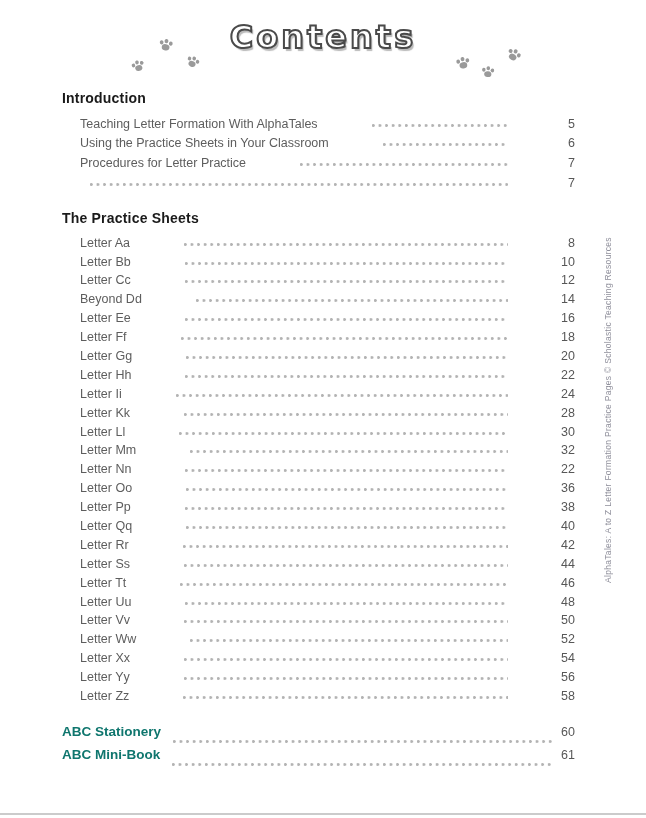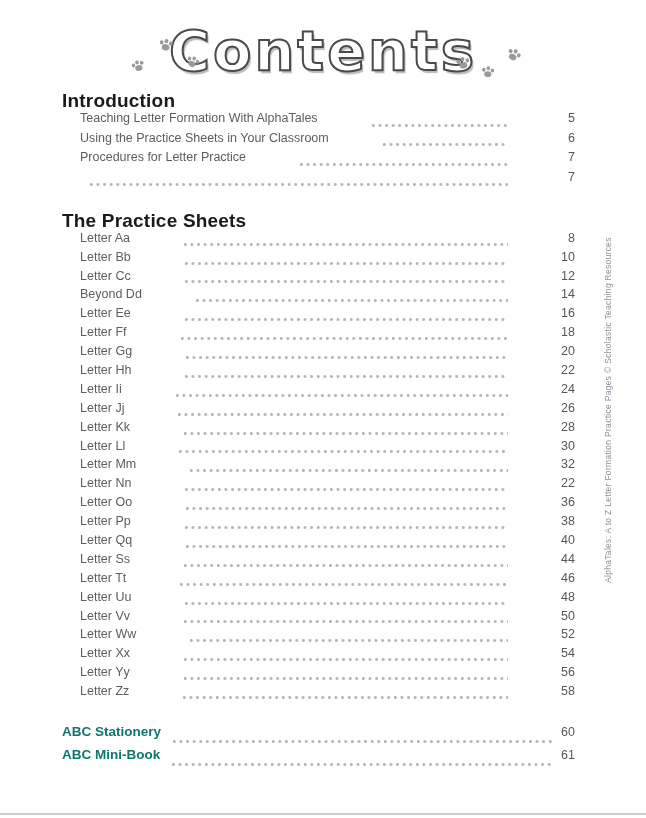--- a/index.html
+++ b/index.html
@@ -18,21 +18,21 @@
     position: absolute;
     top: 18px;
     left: 0;
     width: 100%;
     text-align: center;
   }
   .toc-title {
     display: inline-block;
     margin: 0;
     font-family: "DejaVu Sans", sans-serif;
-    font-size: 56px;
+    font-size: 32px;
     font-weight: bold;
     letter-spacing: 3px;
     color: #ffffff;
     -webkit-text-stroke: 2px #4a4a4a;
     text-shadow:
       2px 3px 1px rgba(130,130,130,0.55),
       0 0 1px #4a4a4a;
   }
   .paw {
     position: absolute;
@@ -50,28 +50,28 @@
   
   .content {
     position: absolute;
     left: 62px;
     top: 90px;
     width: 513px;
   }
   .section { margin-bottom: 20px; }
   .section-heading {
     height: 21px;
-    font-size: 19px;
+    font-size: 14px;
     font-weight: bold;
     color: #1a1a1a;
     letter-spacing: 0.2px;
   }
   .toc-row {
     display: flex;
-    align-items: flex-start;
+    align-items: flex-end;
     padding-left: 18px;
     font-size: 12.5px;
     color: #5d5d5d;
     gap: 44px;
   }
   .sec-intro .toc-row { height: 19.7px; }
   .sec-practice .toc-row { height: 18.9px; }
   .dots {
     flex: 1;
     align-self: flex-end;
@@ -258,25 +258,20 @@
     <span class="dots"></span>
     <span class="pagenum">22</span>
   </div>
 
   <div class="toc-row">
     <span class="label">Letter Ii</span>
     <span class="dots"></span>
     <span class="pagenum">24</span>
   </div>
 
-  <div class="toc-row">
-    <span class="label">Letter Jj</span>
-    <span class="dots"></span>
-    <span class="pagenum">26</span>
-  </div>
 
   <div class="toc-row">
     <span class="label">Letter Kk</span>
     <span class="dots"></span>
     <span class="pagenum">28</span>
   </div>
 
   <div class="toc-row">
     <span class="label">Letter Ll</span>
     <span class="dots"></span>
@@ -306,20 +301,25 @@
     <span class="dots"></span>
     <span class="pagenum">38</span>
   </div>
 
   <div class="toc-row">
     <span class="label">Letter Qq</span>
     <span class="dots"></span>
     <span class="pagenum">40</span>
   </div>
 
+  <div class="toc-row">
+    <span class="label">Letter Rr</span>
+    <span class="dots"></span>
+    <span class="pagenum">42</span>
+  </div>
 
   <div class="toc-row">
     <span class="label">Letter Ss</span>
     <span class="dots"></span>
     <span class="pagenum">44</span>
   </div>
 
   <div class="toc-row">
     <span class="label">Letter Tt</span>
     <span class="dots"></span>

